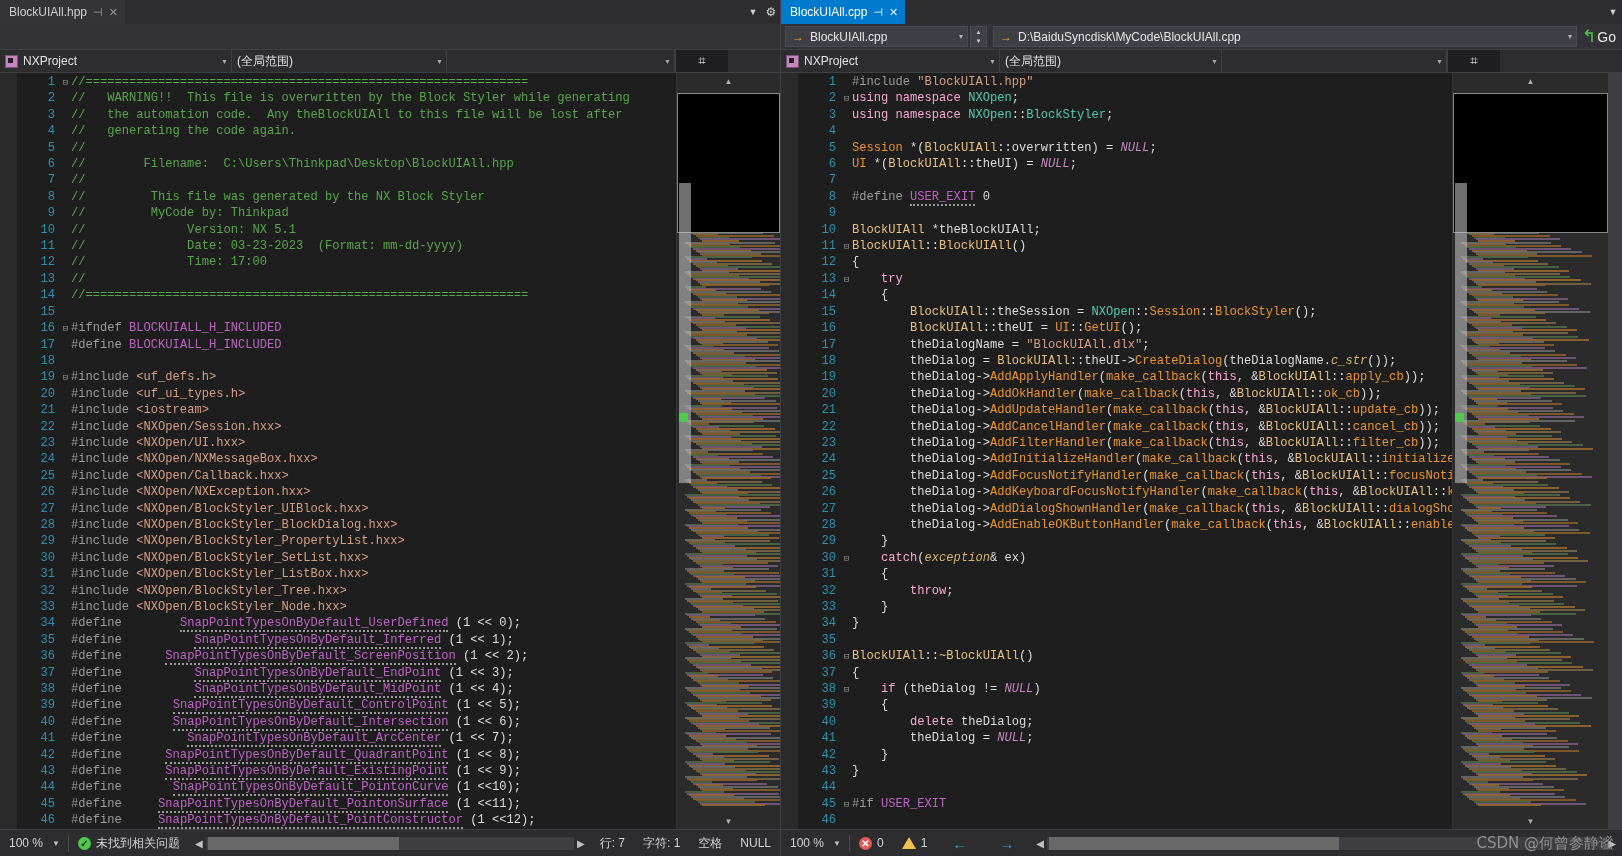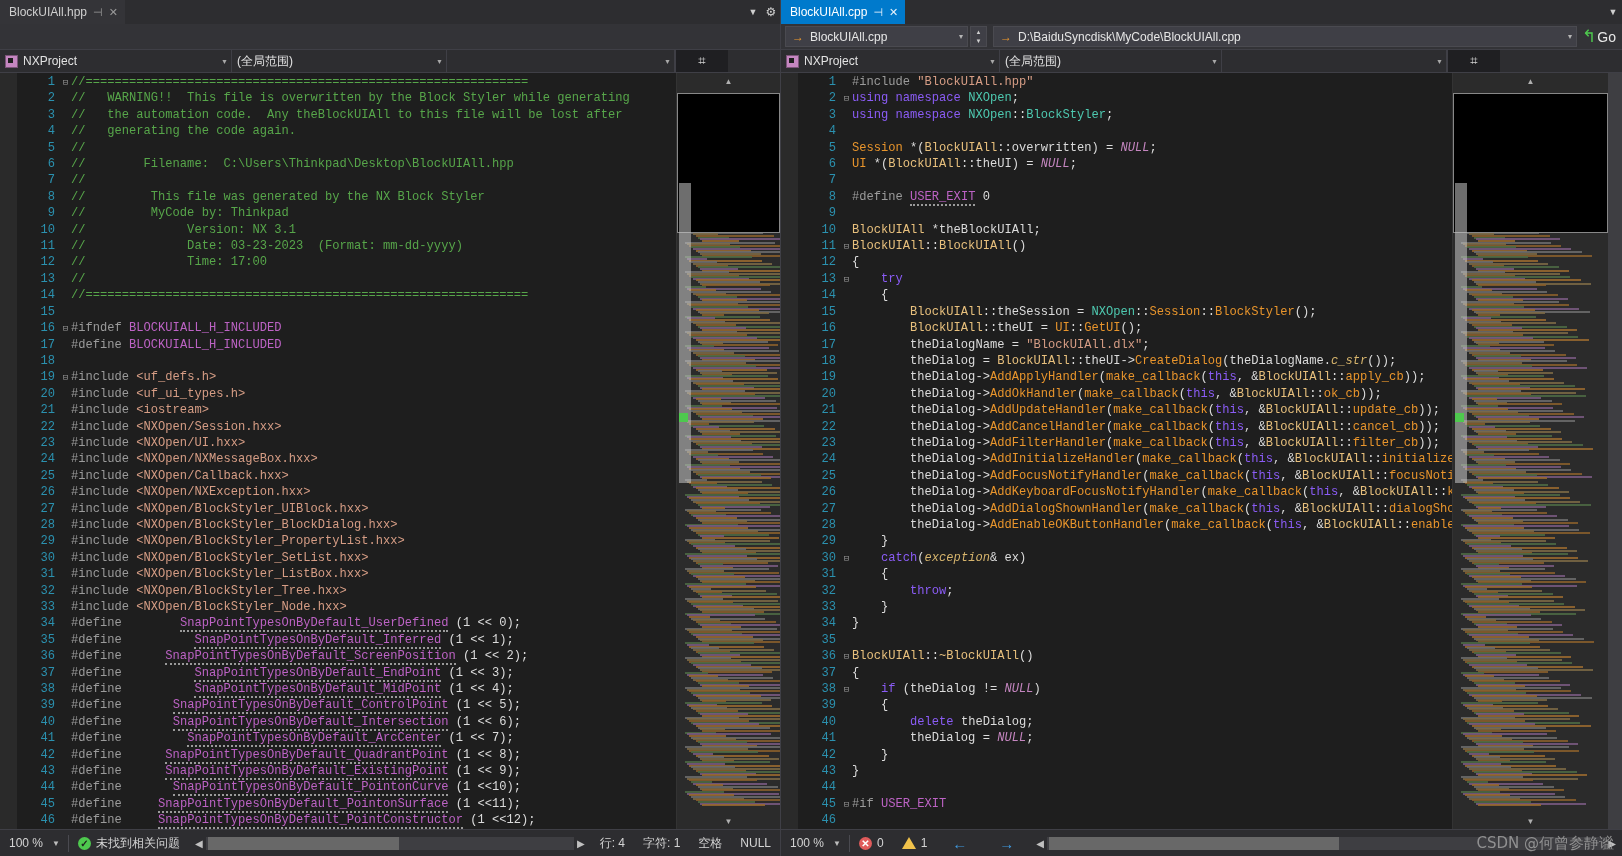--- a/index.html
+++ b/index.html
@@ -173,21 +173,21 @@
     -webkit-user-select: none; user-select: none;
   }
   .fold {
     display: inline-block; width: 11px; text-align: center;
     color: #9a9a9a; font-size: 9px;
   }
   .c  { color: #57a64a; }            
   .pp { color: #9b9b9b; }            
   .mac{ color: #bd63c5; }            
   .str{ color: #d69d85; }            
-  .kw { color: #8b5cf6; }            
+  .kw { color: #f9a8d4; }            
   .ty { color: #4ec9b0; }            
   .cls{ color: #e8c07d; }            
   .om { color: #e9952c; }            
   .nl { color: #c586c0; font-style: italic; } 
   .ex { color: #d7b56d; font-style: italic; }
   .plain { color: #dcdcdc; }
   .squig { border-bottom: 2px dotted #9a9a9a; }
 
   
   .minimap {
@@ -318,21 +318,21 @@
       <div class="code-area">
         <pre class="code" id="left-code"><span class="ln">1</span><span class="fold">⊟</span><span class="c">//=============================================================</span>
 <span class="ln">2</span><span class="fold"> </span><span class="c">//   WARNING!!  This file is overwritten by the Block Styler while generating</span>
 <span class="ln">3</span><span class="fold"> </span><span class="c">//   the automation code.  Any theBlockUIAll to this file will be lost after</span>
 <span class="ln">4</span><span class="fold"> </span><span class="c">//   generating the code again.</span>
 <span class="ln">5</span><span class="fold"> </span><span class="c">//</span>
 <span class="ln">6</span><span class="fold"> </span><span class="c">//        Filename:  C:\Users\Thinkpad\Desktop\BlockUIAll.hpp</span>
 <span class="ln">7</span><span class="fold"> </span><span class="c">//</span>
 <span class="ln">8</span><span class="fold"> </span><span class="c">//         This file was generated by the NX Block Styler</span>
 <span class="ln">9</span><span class="fold"> </span><span class="c">//         MyCode by: Thinkpad</span>
-<span class="ln">10</span><span class="fold"> </span><span class="c">//              Version: NX 3.1</span>
+<span class="ln">10</span><span class="fold"> </span><span class="c">//              Version: NX 5.1</span>
 <span class="ln">11</span><span class="fold"> </span><span class="c">//              Date: 03-23-2023  (Format: mm-dd-yyyy)</span>
 <span class="ln">12</span><span class="fold"> </span><span class="c">//              Time: 17:00</span>
 <span class="ln">13</span><span class="fold"> </span><span class="c">//</span>
 <span class="ln">14</span><span class="fold"> </span><span class="c">//=============================================================</span>
 <span class="ln">15</span><span class="fold"> </span>
 <span class="ln">16</span><span class="fold">⊟</span><span class="pp">#ifndef</span> <span class="mac">BLOCKUIALL_H_INCLUDED</span>
 <span class="ln">17</span><span class="fold"> </span><span class="pp">#define</span> <span class="mac">BLOCKUIALL_H_INCLUDED</span>
 <span class="ln">18</span><span class="fold"> </span>
 <span class="ln">19</span><span class="fold">⊟</span><span class="pp">#include</span> <span class="str">&lt;uf_defs.h&gt;</span>
 <span class="ln">20</span><span class="fold"> </span><span class="pp">#include</span> <span class="str">&lt;uf_ui_types.h&gt;</span>
@@ -818,21 +818,21 @@
         <span>未找到相关问题</span>
       </div>
       <div class="hscroll">
         <span class="hs-arrow">◀</span>
         <span class="hs-track">
             <span class="hs-thumb"></span>
           </span>
         <span class="hs-arrow">▶</span>
       </div>
       <div class="sb-item">
-        <span>行: 4</span>
+        <span>行: 7</span>
       </div>
       <div class="sb-item">
         <span>字符: 1</span>
       </div>
       <div class="sb-item">
         <span>空格</span>
       </div>
       <div class="sb-item">
         <span>NULL</span>
       </div>

